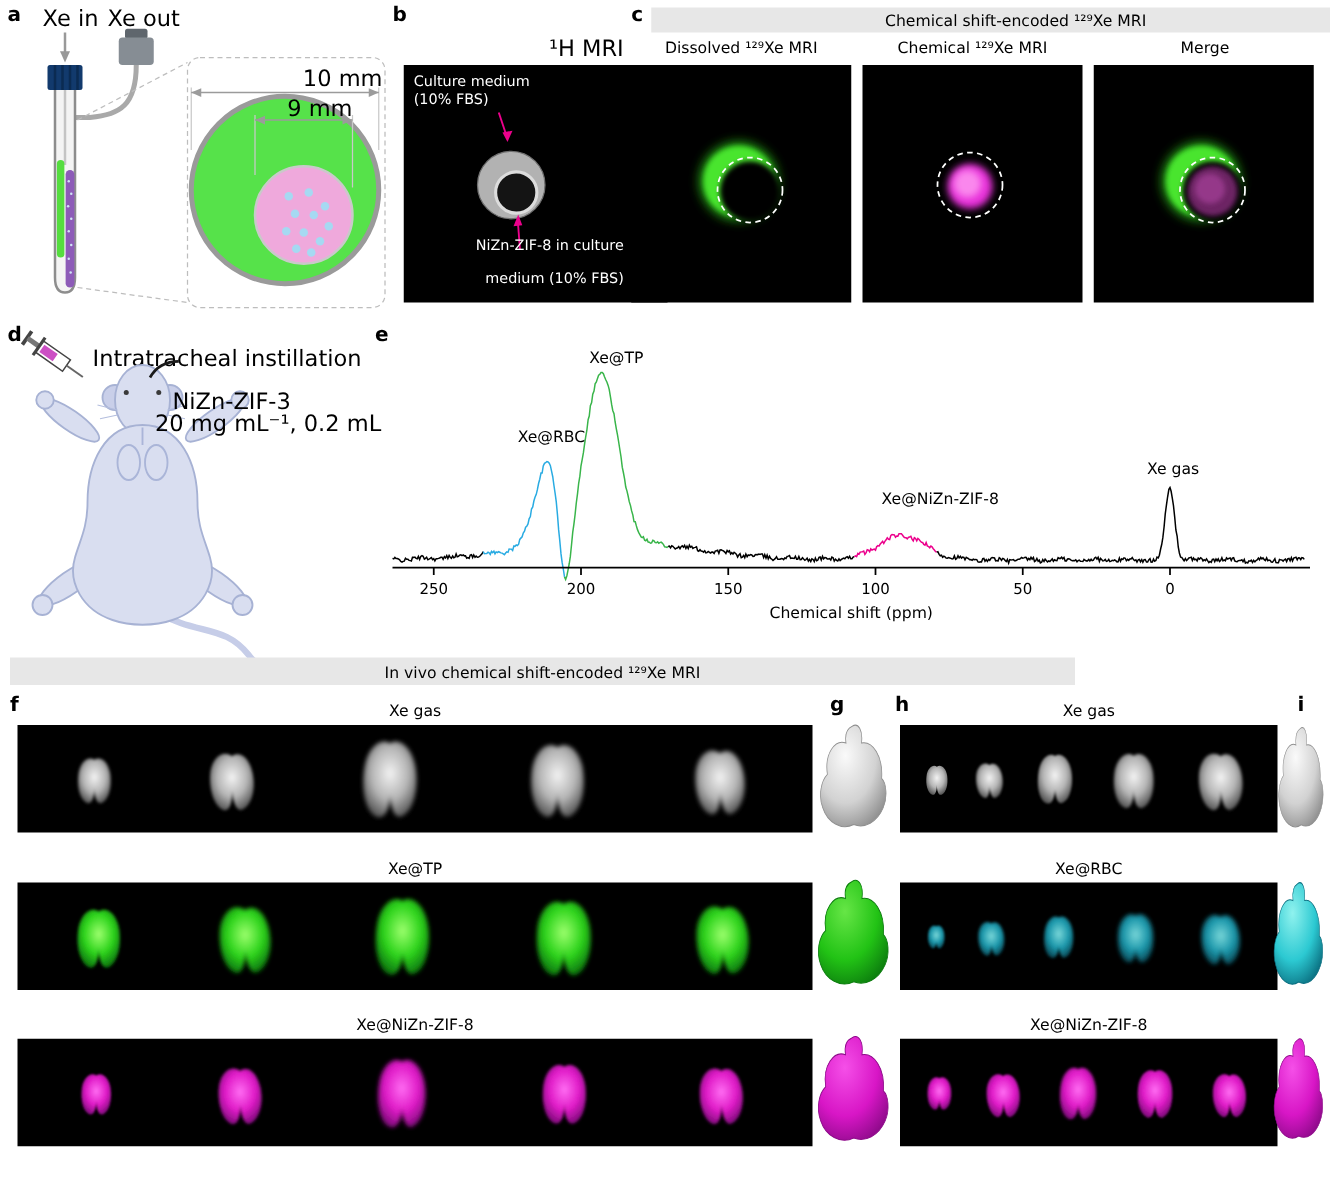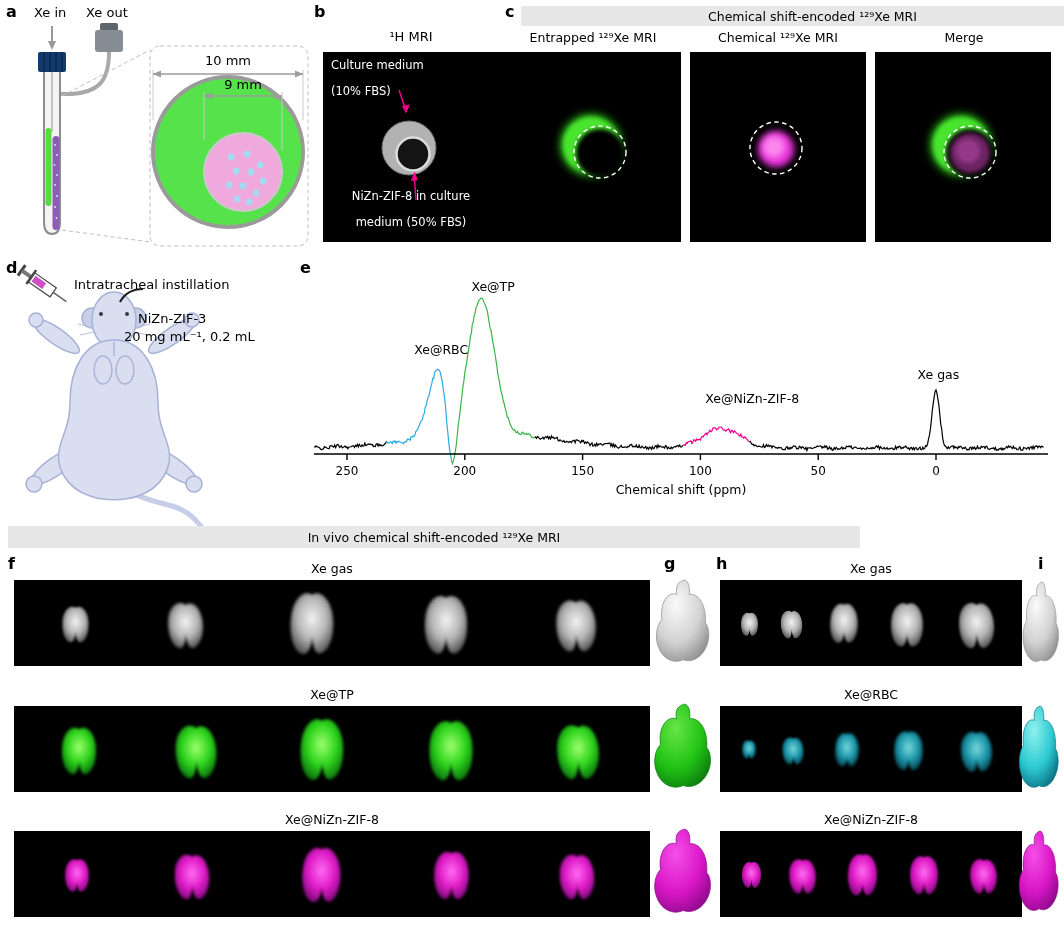--- a/index.html
+++ b/index.html
@@ -1,22 +1,22 @@
 <!DOCTYPE html>
 <html><head>
 <meta charset="utf-8">
 <style>
   *{margin:0;padding:0;box-sizing:border-box}
   body{background:#fff}
   #fig{position:relative;width:1064px;height:943px;background:#fff;
        font-family:"DejaVu Sans","Liberation Sans",sans-serif;color:#000;overflow:hidden}
   .abs{position:absolute}
-  .txt{position:absolute;font-size:13px;line-height:1.15;white-space:nowrap}
+  .txt{position:absolute;font-size:18px;line-height:1.15;white-space:nowrap}
   .small{font-size:11.5px}
-  .ctr{text-align:center}
+  .ctr{text-align:right}
   .white{color:#fff}
   .plabel{position:absolute;font-size:16px;font-weight:bold}
   .mri{position:absolute;background:#000}
   .band{position:absolute;background:#e7e7e7;display:flex;align-items:center;justify-content:center;font-size:12.5px}
   .strip{position:absolute;background:#000;display:flex;align-items:center;justify-content:space-around;padding:0 10px;overflow:hidden}
   .strip svg{flex:0 0 auto}
   .rtitle{position:absolute;font-size:12.5px;text-align:center;white-space:nowrap}
   .r3d{position:absolute}
   svg{display:block}
   .ticklab{font-family:"DejaVu Sans",sans-serif;font-size:12px;fill:#000}
@@ -105,28 +105,28 @@
   <div class="mri" style="left:323px;top:52px;width:211px;height:190px">
     <svg width="176" height="190">
       <circle cx="86" cy="96" r="27" fill="#b2b2b2" stroke="#6f6f6f" stroke-width="1"></circle>
       <circle cx="90" cy="102" r="16.5" fill="#141414" stroke="#dcdcdc" stroke-width="2.5"></circle>
       <line x1="76" y1="38" x2="82" y2="56" stroke="#ec008c" stroke-width="1.5"></line>
       <path d="M79,54 l8,-1.5 l-4,9 Z" fill="#ec008c"></path>
       <line x1="93" y1="148" x2="91.5" y2="128" stroke="#ec008c" stroke-width="1.5"></line>
       <path d="M87.8,129 l7,-0.8 l-3.2,-8.6 Z" fill="#ec008c"></path>
     </svg>
     <div class="txt small white" style="left:8px;top:7px">Culture medium</div>
-    <div class="txt small white" style="left:8px;top:33px">(10% FBS)</div>
+    <div class="txt small white" style="left:8px;top:21px">(10% FBS)</div>
     <div class="txt small white ctr" style="left:0;top:138px;width:176px">NiZn-ZIF-8 in culture</div>
-    <div class="txt small white ctr" style="left:0;top:164px;width:176px">medium (50% FBS)</div>
+    <div class="txt small white ctr" style="left:0;top:164px;width:176px">medium (10% FBS)</div>
   </div>
 
   <div class="plabel" style="left:505px;top:2px">c</div>
   <div class="band" style="left:521px;top:6px;width:583px;height:20px">Chemical shift-encoded ¹²⁹Xe MRI</div>
-  <div class="rtitle" style="left:505px;top:30px;width:176px">Entrapped ¹²⁹Xe MRI</div>
+  <div class="rtitle" style="left:505px;top:30px;width:176px">Dissolved ¹²⁹Xe MRI</div>
   <div class="rtitle" style="left:690px;top:30px;width:176px">Chemical ¹²⁹Xe MRI</div>
   <div class="rtitle" style="left:876px;top:30px;width:176px">Merge</div>
 
   <div class="mri" style="left:505px;top:52px;width:176px;height:190px">
     <svg width="176" height="190">
       <defs>
         <filter id="b2a" x="-40%" y="-40%" width="180%" height="180%">
             <feGaussianBlur stdDeviation="2"></feGaussianBlur>
           </filter>
         <filter id="b4a" x="-60%" y="-60%" width="220%" height="220%">

